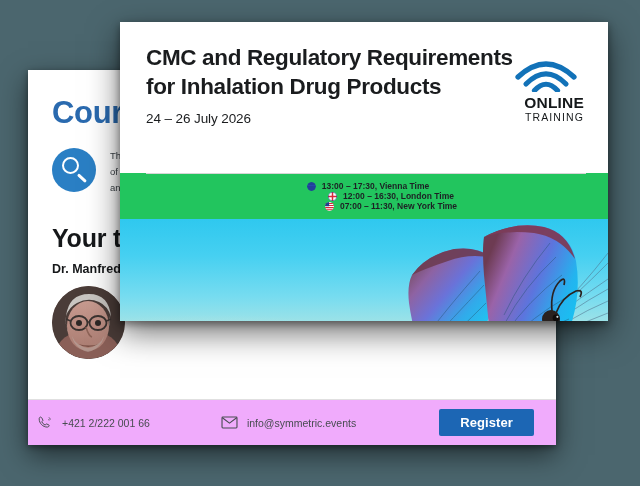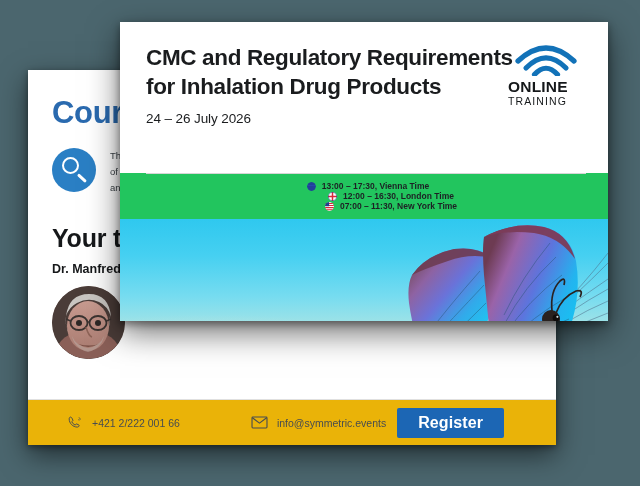--- a/index.html
+++ b/index.html
@@ -96,43 +96,43 @@
     overflow: hidden;
     background: #6d5b56;
     position: relative;
   }
 
   
   #back-footer {
     position: absolute;
     left: 0; right: 0; bottom: 0;
     height: 46px;
-    background: #eab308;
+    background: #f0abfc;
     border-top: 1px solid #e0e0e0;
     display: flex;
     align-items: center;
-    padding: 0 30px;
+    padding: 0 0;
   }
   .ft-item {
     display: flex;
     align-items: center;
     gap: 9px;
     font-size: 10.5px;
     color: #474c50;
     white-space: nowrap;
   }
   .ft-item.phone { margin-left: 8px; }
   .ft-item.mail  { margin-left: 71px; }
   .ft-icon { width: 17px; height: 15px; display: block; color: #474c50; }
   #register-button {
     margin-left: auto;
     margin-right: 22px;
     background: #1c66b4;
     color: #ffffff;
-    font-size: 16px;
+    font-size: 13px;
     font-weight: bold;
     padding: 6px 21px;
     border: none;
     border-radius: 2px;
     cursor: pointer;
     letter-spacing: 0.1px;
     font-family: "Liberation Sans", sans-serif;
   }
 
   
@@ -159,23 +159,23 @@
     max-width: 380px;
   }
   .fc-dates {
     font-size: 13.5px;
     color: #1a1c1e;
     margin-top: 9px;
     letter-spacing: -0.1px;
   }
   #online-training-logo {
     position: absolute;
-    right: 24px; top: 20px;
+    right: 24px; top: 36px;
     width: 76px;
-    text-align: left;
+    text-align: right;
   }
   #online-training-logo svg { display: block; margin: 0 auto; }
   .ot-line1 {
     font-size: 15.5px;
     font-weight: bold;
     color: #15181a;
     letter-spacing: 0.2px;
     margin-top: 3px;
     line-height: 1.05;
   }

